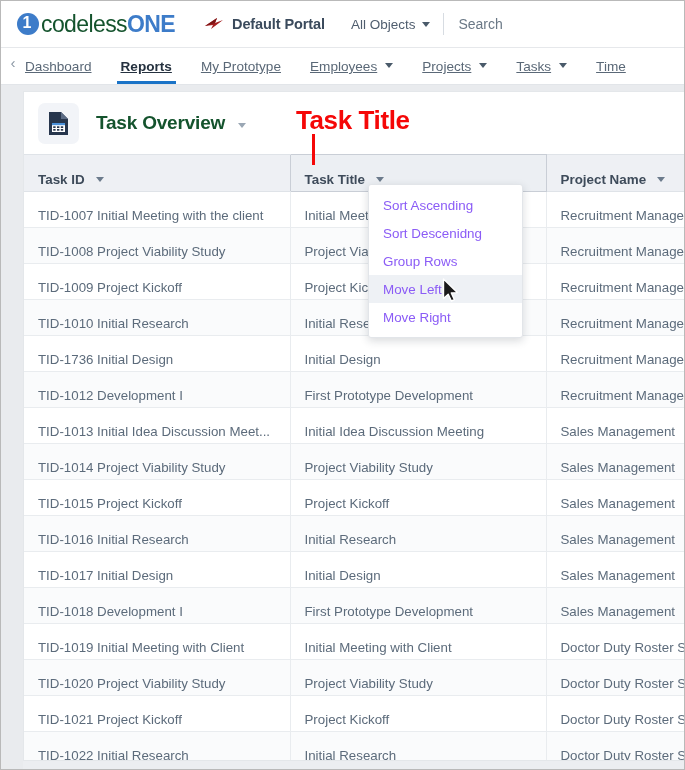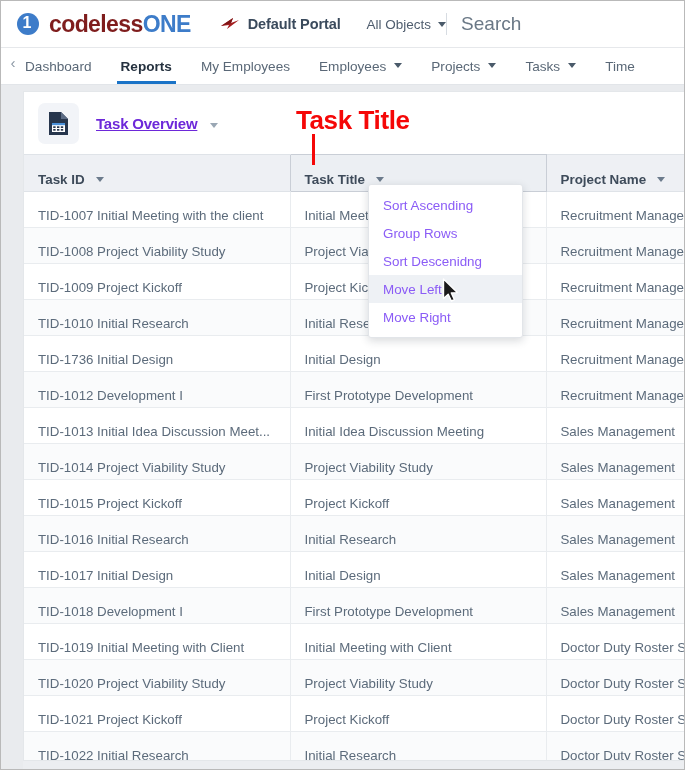--- a/index.html
+++ b/index.html
@@ -37,60 +37,61 @@
   }
   .logo-mark span {
     color: #ffffff; font-size: 16px; font-weight: bold;
     line-height: 1; font-family: "Liberation Sans", sans-serif;
     position: relative; top: -1px; left: -1px;
   }
   .logo-text {
     font-size: 23px; letter-spacing: -0.6px;
     font-family: "Liberation Sans", sans-serif;
   }
-  .logo-text .lt-a { color: #7f1d1d; font-weight: bold; margin-left: 8px; }
+  .logo-text .lt-a { color: #14532d; font-weight: normal; }
   .logo-text .lt-b { color: #3d7cc9; font-weight: bold; }
 
   .portal {
     display: flex; align-items: center;
     margin-left: 29px;
   }
   .portal-icon { width: 20px; height: 18px; margin-right: 8px; }
   .portal-text {
     font-size: 14.5px; color: #3a4a5c; font-weight: bold;
     letter-spacing: -0.1px;
   }
 
   .search-group {
     display: flex; align-items: center;
     margin-left: 26px;
   }
   .objects-sel {
     display: flex; align-items: center;
     font-size: 13.5px; color: #4f5d6e;
+    padding-right: 13px;
     border-right: 1px solid #d7dce2;
     height: 22px;
     text-align: center;
   }
   .caret {
     width: 0; height: 0;
     border-left: 4.5px solid transparent;
     border-right: 4.5px solid transparent;
     border-top: 5px solid #4a5a6a;
     margin-left: 7px;
   }
   .caret.light {
     border-top-color: #9aa7b4;
   }
   .caret.hdr {
     border-top-color: #6c7b8c;
   }
   .search-input {
     border: 0; outline: 0; background: transparent;
-    font-size: 19px; color: #6a7886;
+    font-size: 14px; color: #6a7886;
     font-family: "Liberation Sans", sans-serif;
     padding-left: 14px; width: 150px; height: 22px;
   }
   .search-input::placeholder { color: #6a7886; }
 
   
   .navbar {
     position: absolute; left: 0; top: 47px;
     width: 685px; height: 37px;
     background: #ffffff;
@@ -103,20 +104,21 @@
     color: #8b97a4; font-size: 15px;
     padding-bottom: 8px;
   }
   .nav-item {
     position: relative;
     font-size: 13.6px; color: #5a6877;
     padding: 0 0 10px 0;
     margin-right: 29px;
     display: flex; align-items: center;
     white-space: nowrap;
+    text-decoration: underline;
   }
   .nav-item:first-of-type { margin-left: 8px; }
   .nav-item.active {
     color: #25313f; font-weight: bold;
   }
   .nav-item.active::after {
     content: ""; position: absolute;
     left: -4px; right: -4px; bottom: 0;
     height: 3px; background: #1a73c7;
   }
@@ -147,22 +149,22 @@
     display: flex; align-items: center;
     padding-left: 14px;
     background: #ffffff;
   }
   .report-icon-box {
     width: 41px; height: 41px; border-radius: 7px;
     background: #f2f4f8;
     display: flex; align-items: center; justify-content: center;
   }
   .card-title {
-    font-size: 15px; color: #6d28d9; font-weight: bold;
-    margin-left: 17px; letter-spacing: -0.2px; text-decoration: underline;
+    font-size: 19px; color: #14532d; font-weight: bold;
+    margin-left: 17px; letter-spacing: -0.2px;
   }
   .card-title-caret { margin-left: 13px; position: relative; top: 2px; }
 
   
   .annot-text {
     position: absolute; left: 295px; top: 104px;
     color: #f50707; font-size: 26px; font-weight: bold;
     letter-spacing: -0.4px;
     font-family: "Liberation Sans", sans-serif;
   }
@@ -268,21 +270,21 @@
   <div class="navbar">
     <div class="nav-chevron">‹</div>
 
     <div class="nav-item">
       <span>Dashboard</span>
     </div>
     <div class="nav-item active">
       <span>Reports</span>
     </div>
     <div class="nav-item">
-      <span>My Employees</span>
+      <span>My Prototype</span>
     </div>
     <div class="nav-item">
       <span>Employees</span>
       <span class="caret"></span>
     </div>
     <div class="nav-item">
       <span>Projects</span>
       <span class="caret"></span>
     </div>
     <div class="nav-item">
@@ -431,24 +433,24 @@
   <div class="scroll-x"></div>
 
   <div class="annot-text">Task Title</div>
   <div class="annot-line"></div>
 
   <div class="menu">
     <div class="menu-item">
       <span>Sort Ascending</span>
     </div>
     <div class="menu-item">
+      <span>Sort Descenidng</span>
+    </div>
+    <div class="menu-item">
       <span>Group Rows</span>
-    </div>
-    <div class="menu-item">
-      <span>Sort Descenidng</span>
     </div>
     <div class="menu-item hl">
       <span>Move Left</span>
     </div>
     <div class="menu-item">
       <span>Move Right</span>
     </div>
   </div>
 
   <svg class="cursor" viewBox="0 0 17 25">

